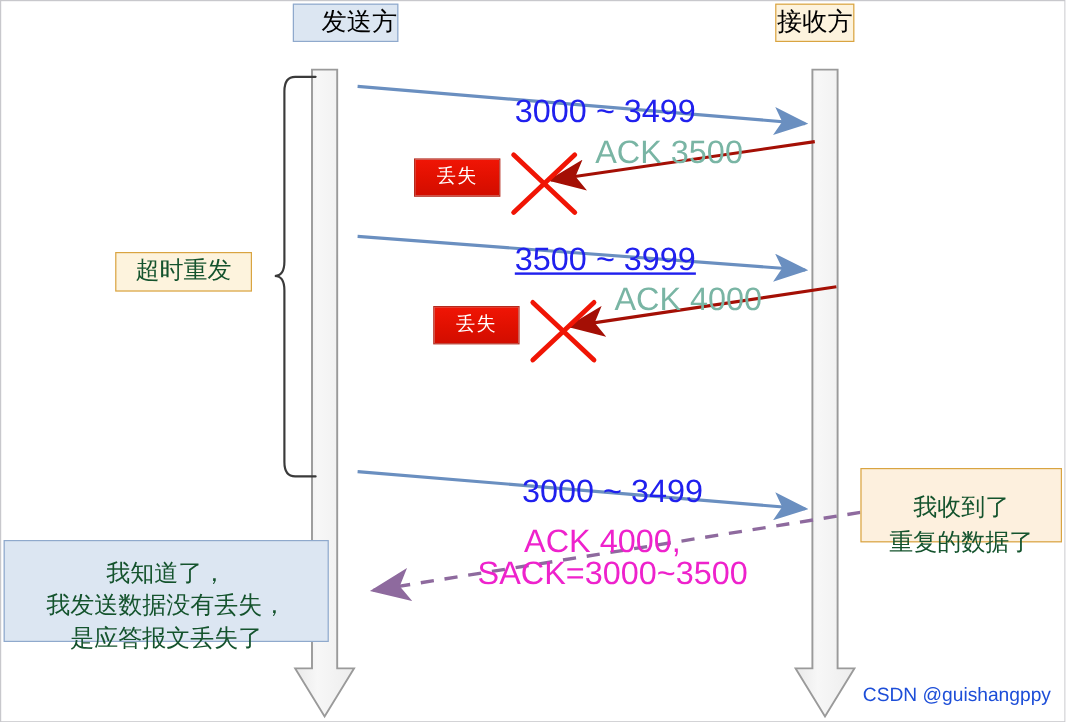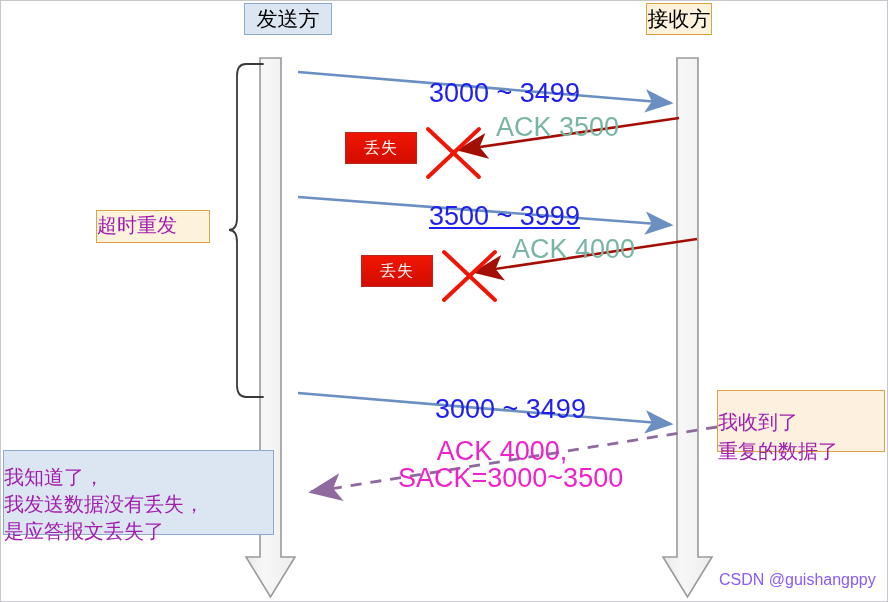--- a/index.html
+++ b/index.html
@@ -35,20 +35,21 @@
     color: #000000;
     white-space: nowrap;
   }
   .actor-sender {
     left: 243px;
     top: 2px;
     width: 88px;
     height: 32px;
     background: #dce6f2;
     border: 1px solid #8fa9cc;
+    text-align: right;
   }
   .actor-receiver {
     left: 645px;
     top: 2px;
     width: 66px;
     height: 32px;
     background: #fdf3dd;
     border: 1px solid #d9a441;
   }
   
@@ -77,23 +78,23 @@
     font-size: 16px;
     line-height: 30px;
     text-align: center;
     letter-spacing: 1px;
     white-space: nowrap;
   }
   
   .note-box {
     position: absolute;
     box-sizing: border-box;
-    color: #a21caf;
-    white-space: nowrap;
-    font-family: Liberation Mono, monospace;
+    text-align: center;
+    color: #14532d;
+    white-space: nowrap;
   }
   .note-timeout {
     left: 95px;
     top: 209px;
     width: 114px;
     height: 33px;
     background: #fdf3dd;
     border: 1px solid #d9a441;
     font-size: 20px;
     line-height: 31px;
@@ -120,21 +121,21 @@
     line-height: 29px;
     padding-top: 18px;
   }
   .note-line { display: block; }
   
   .watermark {
     position: absolute;
     left: 718px;
     top: 570px;
     font-size: 16px;
-    color: #8b5cf6;
+    color: #1d4ed8;
     white-space: nowrap;
   }
 </style>
 </head>
 <body>
 
 <div id="canvas">
 
   <svg class="layer" viewBox="0 0 888 602">
     <defs>

